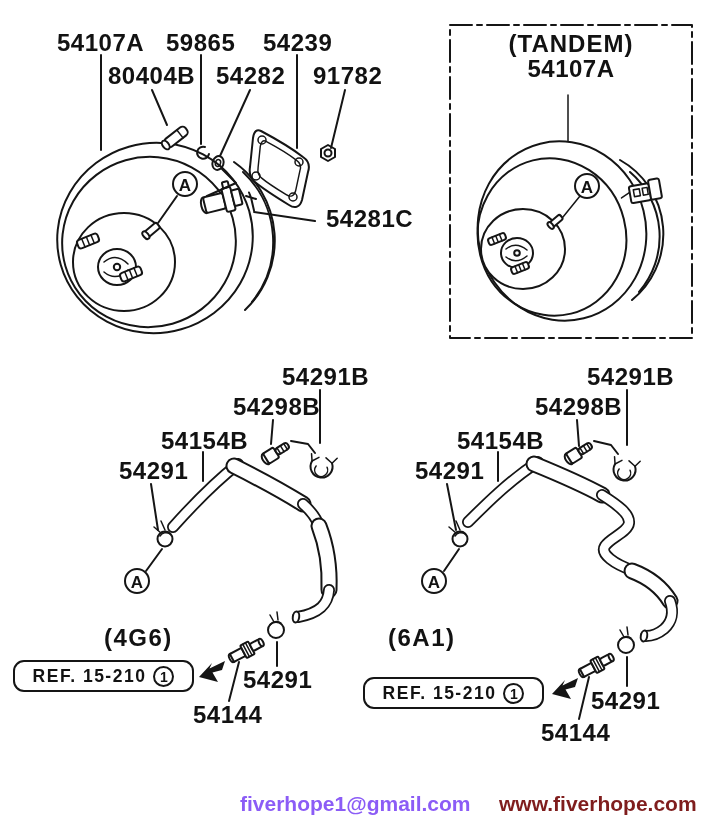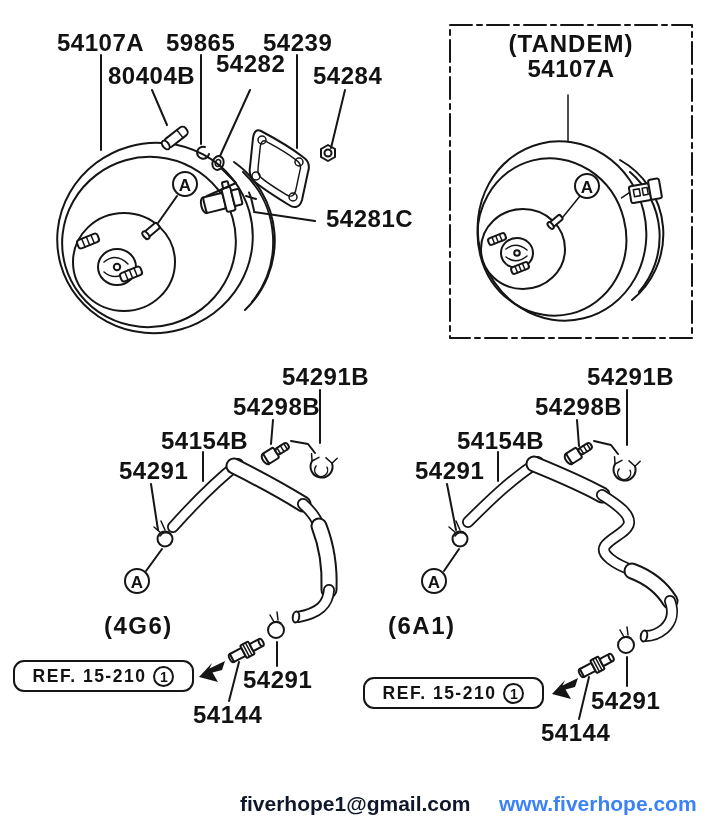--- a/index.html
+++ b/index.html
@@ -12,37 +12,37 @@
   .thin1{stroke-width:1.5;}
   .tube-out{stroke:#151515;}
   .tube-in{stroke:#ffffff;}
   .thin.tube-out{stroke-width:12;}
   .thin.tube-in{stroke-width:8.5;}
   .sleeve.tube-out{stroke-width:17;}
   .sleeve.tube-in{stroke-width:13;}
   .chainbox{stroke-dasharray:22 5 5 5;}
   .part-label{position:absolute;font-weight:700;font-size:24px;letter-spacing:.5px;
               color:#121212;white-space:nowrap;line-height:1;}
-  .engine-label{letter-spacing:1.5px;}
+  .engine-label{letter-spacing:1.5px;margin-top:12px;}
   .tandem-head{position:absolute;left:450px;top:32px;width:242px;text-align:center;}
   .tandem-head .part-label{position:static;display:block;}
   .tandem-head .cap{margin-bottom:1px;letter-spacing:1px;}
   .marker-a{position:absolute;width:26px;height:26px;border:2.2px solid #151515;border-radius:50%;
             font-weight:700;font-size:17px;line-height:25px;text-align:center;color:#121212;
             background:#fff;box-sizing:border-box;}
   .ref-box{position:absolute;height:32px;width:181px;border:2.5px solid #151515;border-radius:11px;
            box-sizing:border-box;display:flex;align-items:center;justify-content:center;gap:7px;
            background:#fff;}
   .ref-text{font-weight:700;font-size:17.5px;letter-spacing:1.5px;color:#121212;white-space:nowrap;}
   .ref-circle{display:inline-block;width:21px;height:21px;border:2px solid #151515;border-radius:50%;
               font-weight:700;font-size:14px;line-height:19px;text-align:center;color:#121212;
               box-sizing:border-box;}
   .footer-link{position:absolute;font-weight:700;font-size:21px;text-decoration:none;white-space:nowrap;}
-  .footer-email{color:#0f172a;}
-  .footer-site{color:#3b82f6;}
+  .footer-email{color:#8b5cf6;}
+  .footer-site{color:#7f1d1d;}
 </style>
 </head>
 <body>
 
 <div id="stage">
 
 <svg width="710" height="829" viewBox="0 0 710 829">
 
   <rect class="chainbox" x="450" y="25" width="242" height="313"></rect>
 
@@ -257,22 +257,22 @@
     <path d="M 627 657 V 686"></path>
     <path d="M 589 677 L 579 719"></path>
   </g>
   <path class="dark" d="M 552 694 L 565 680 L 562.5 685.5 L 578 678 L 575 687 L 565.5 689.5 L 571 699 Z"></path>
 </svg>
 
   <div class="part-label" style="left:57px;top:31px">54107A</div>
   <div class="part-label" style="left:166px;top:31px">59865</div>
   <div class="part-label" style="left:263px;top:31px">54239</div>
   <div class="part-label" style="left:108px;top:64px">80404B</div>
-  <div class="part-label" style="left:216px;top:52px">54282</div>
-  <div class="part-label" style="left:313px;top:64px">54284</div>
+  <div class="part-label" style="left:216px;top:64px">54282</div>
+  <div class="part-label" style="left:313px;top:64px">91782</div>
   <div class="part-label" style="left:326px;top:207px">54281C</div>
   <div class="marker-a" style="left:172px;top:171px">A</div>
 
   <div class="tandem-head">
     <div class="part-label cap">(TANDEM)</div>
     <div class="part-label">54107A</div>
   </div>
   <div class="marker-a" style="left:574px;top:173px">A</div>
 
   <div class="part-label" style="left:282px;top:365px">54291B</div>

